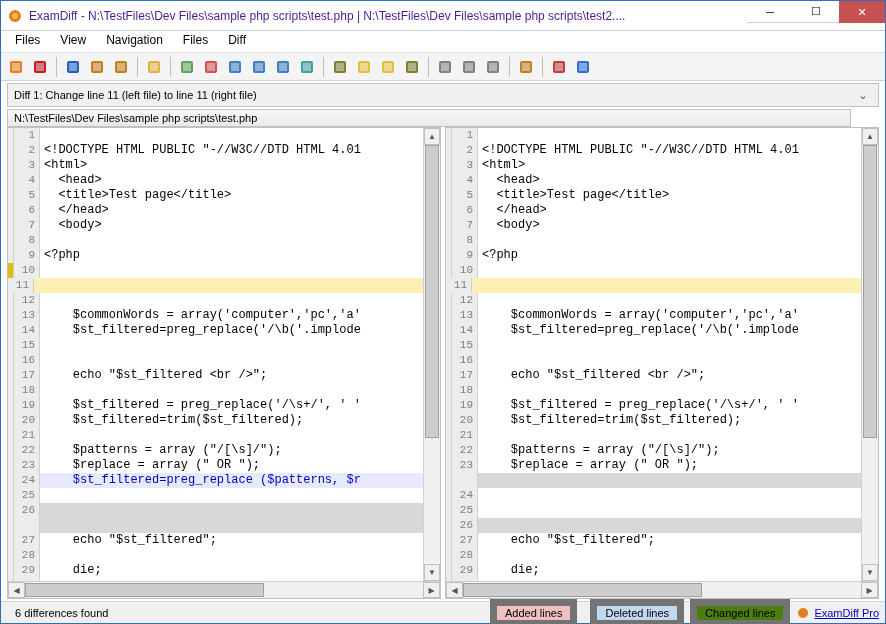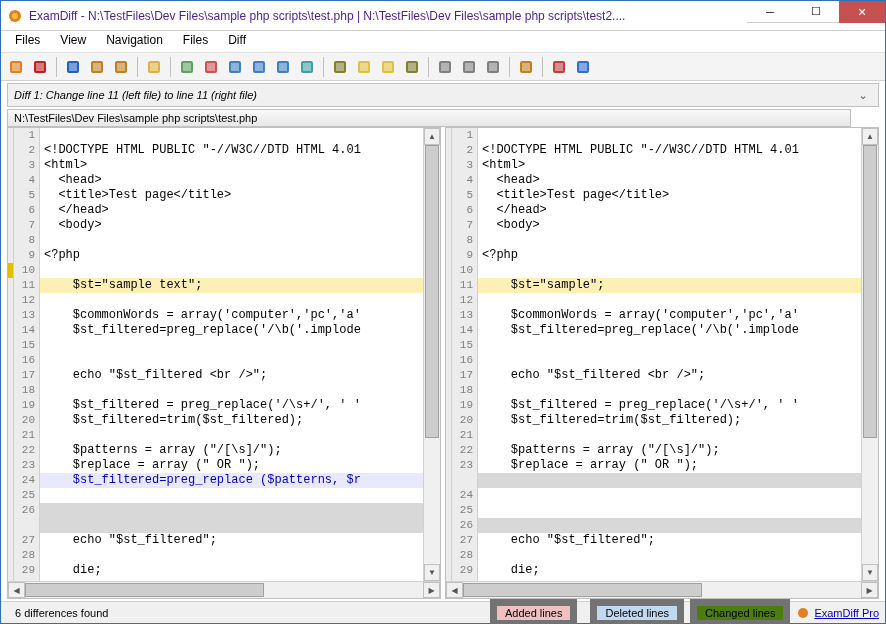--- a/index.html
+++ b/index.html
@@ -11,34 +11,34 @@
   .win-btns { display: flex; height: 100%; }
   .win-btn { width: 46px; height: 22px; display: flex; align-items: center; justify-content: center; font-size: 11px; }
   .win-min, .win-max { background: #fff; color: #000; border-bottom: 1px solid #d0d0d0; }
   .win-close { background: #c75050; color: #fff; width: 46px; height: 22px; }
   .menubar { height: 22px; display: flex; align-items: flex-start; padding: 0 4px; background: #fff; border-bottom: 1px solid #e0e0e0; }
   .menu-item { padding: 2px 10px; font-size: 12px; color: #000; cursor: default; }
   .toolbar { height: 28px; background: #f4f4f4; border-bottom: 1px solid #d0d0d0; display: flex; align-items: center; padding: 0 4px; gap: 2px; }
   .tool-btn { width: 22px; height: 22px; display: flex; align-items: center; justify-content: center; border: 1px solid transparent; }
   .tool-sep { width: 1px; height: 20px; background: #c0c0c0; margin: 0 3px; }
   .diffbar { height: 24px; background: #f0f0f0; border: 1px solid #c0c0c0; margin: 2px 6px; display: flex; align-items: center; padding: 0 6px; font-size: 11px; }
-  .diffbar-text { flex: 1; font-style: italic; }
+  .diffbar-text { flex: 1; }
   .diffbar-drop { width: 18px; text-align: center; color: #555; }
   .file-header-row { display: flex; gap: 24px; }
   .file-header { flex: 1; background: linear-gradient(#f8f8f8,#e8e8e8); border: 1px solid #c0c0c0; padding: 2px 6px; font-size: 11px; white-space: nowrap; overflow: hidden; }
   .panes { flex: 1; display: flex; overflow: hidden; margin: 0 6px 2px 6px; }
   .pane { flex: 1; border: 1px solid #c0c0c0; display: flex; flex-direction: column; overflow: hidden; position: relative; background: #fff; }
   .pane + .pane { margin-left: 4px; }
   .code-area { flex: 1; overflow: hidden; font-family: "Courier New", monospace; font-size: 12px; line-height: 15px; position: relative; }
   .code-line { display: flex; height: 15px; white-space: pre; }
   .margin { width: 6px; background: #ececec; flex-shrink: 0; border-right: 1px solid #d0d0d0; }
   .margin.marked { background: #e0c000; }
   .gutter { width: 26px; text-align: right; padding-right: 4px; color: #808080; background: #ececec; flex-shrink: 0; border-right: 1px solid #d0d0d0; font-family: "Courier New", monospace; font-size: 11px; }
   .code-text { padding-left: 4px; flex: 1; overflow: hidden; }
-  .hl-changed { background: #fdf0b4; }
+  .hl-changed { background: #fdf0b4; flex-direction: column; }
   .hl-deleted { background: #d8d8d8; }
   .hl-added { background: #d8d8d8; }
   .hl-sel { background: #e8e8ff; color: #0000c0; }
   .scroll-v { width: 17px; background: #f0f0f0; border-left: 1px solid #d0d0d0; display: flex; flex-direction: column; }
   .scroll-btn { height: 17px; background: #f0f0f0; border: 1px solid #c0c0c0; display: flex; align-items: center; justify-content: center; font-size: 8px; color: #555; }
   .scroll-track { flex: 1; background: #f0f0f0; position: relative; }
   .scroll-thumb { position: absolute; left: 1px; right: 1px; top: 0; height: 70%; background: #cdcdcd; border: 1px solid #a0a0a0; }
   .scroll-h-row { height: 17px; display: flex; background: #f0f0f0; border-top: 1px solid #d0d0d0; }
   .scroll-h-btn { width: 17px; background: #f0f0f0; border: 1px solid #c0c0c0; display: flex; align-items: center; justify-content: center; font-size: 8px; color: #555; }
   .scroll-h-track { flex: 1; background: #f0f0f0; position: relative; }

